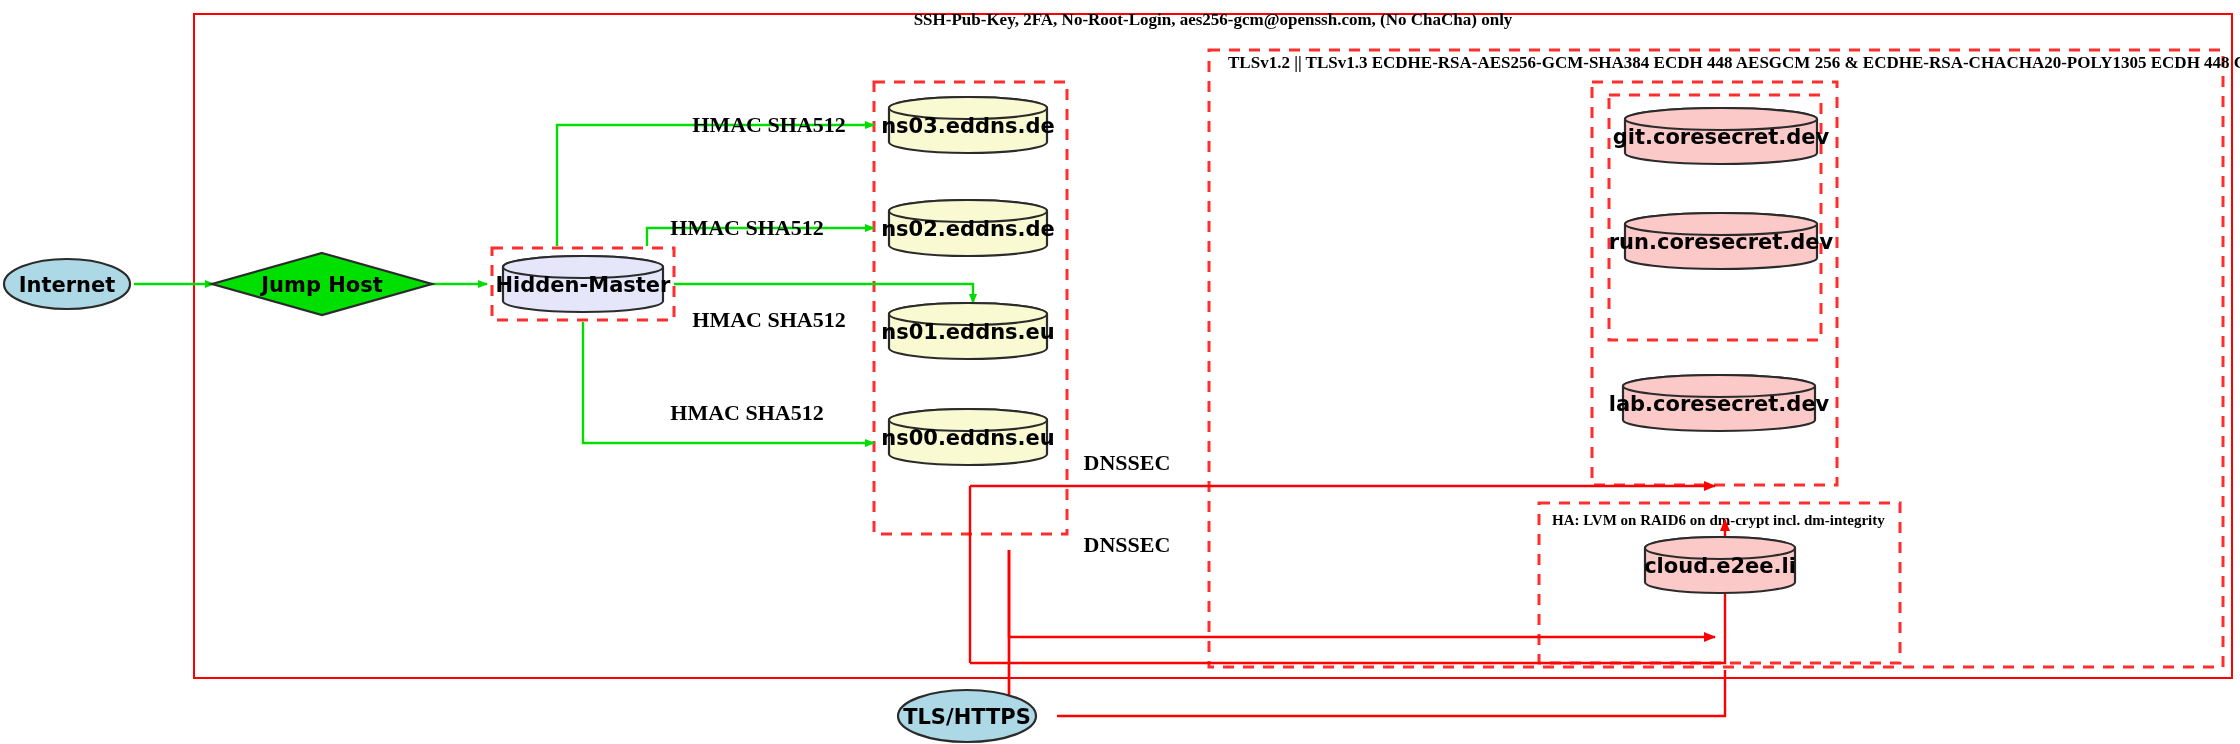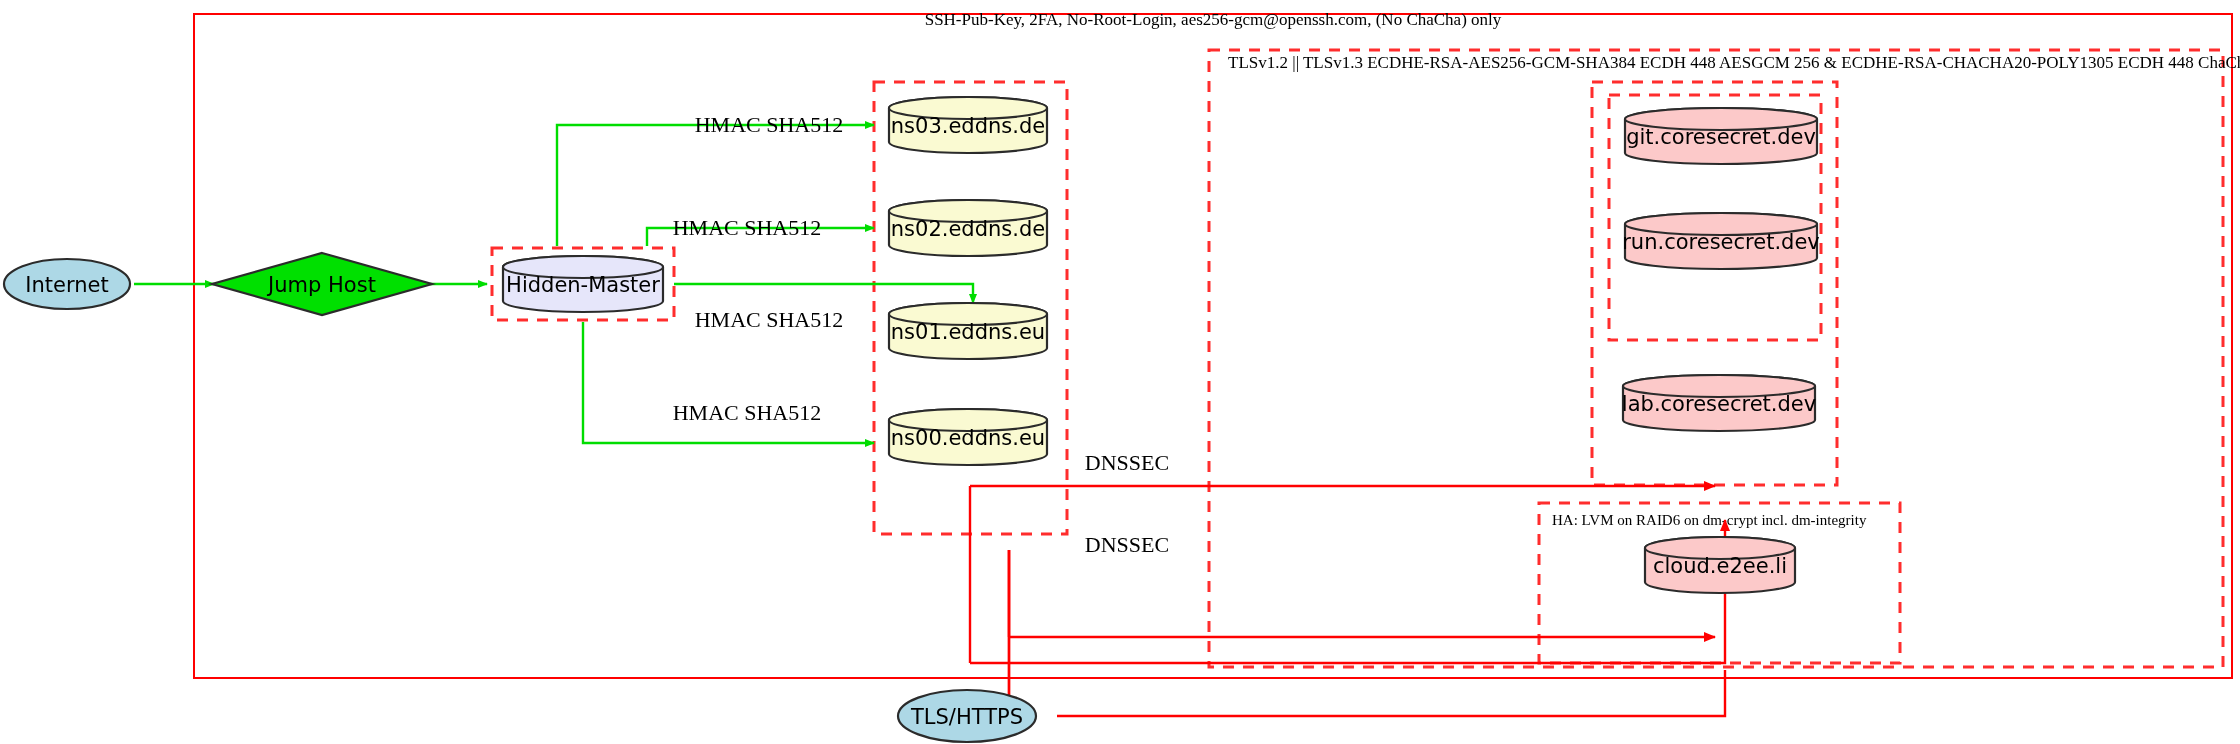--- a/index.html
+++ b/index.html
@@ -10,20 +10,21 @@
   body {
     width: 2240px;
     height: 744px;
     font-family: "Liberation Sans", sans-serif;
     overflow: hidden;
   }
   #diagram-root {
     position: relative;
     width: 2240px;
     height: 744px;
+    font-weight: bold;
   }
   svg.diagram {
     display: block;
     width: 2240px;
     height: 744px;
   }
   .cluster-solid {
     fill: none;
     stroke: #ff0000;
     stroke-width: 2;

